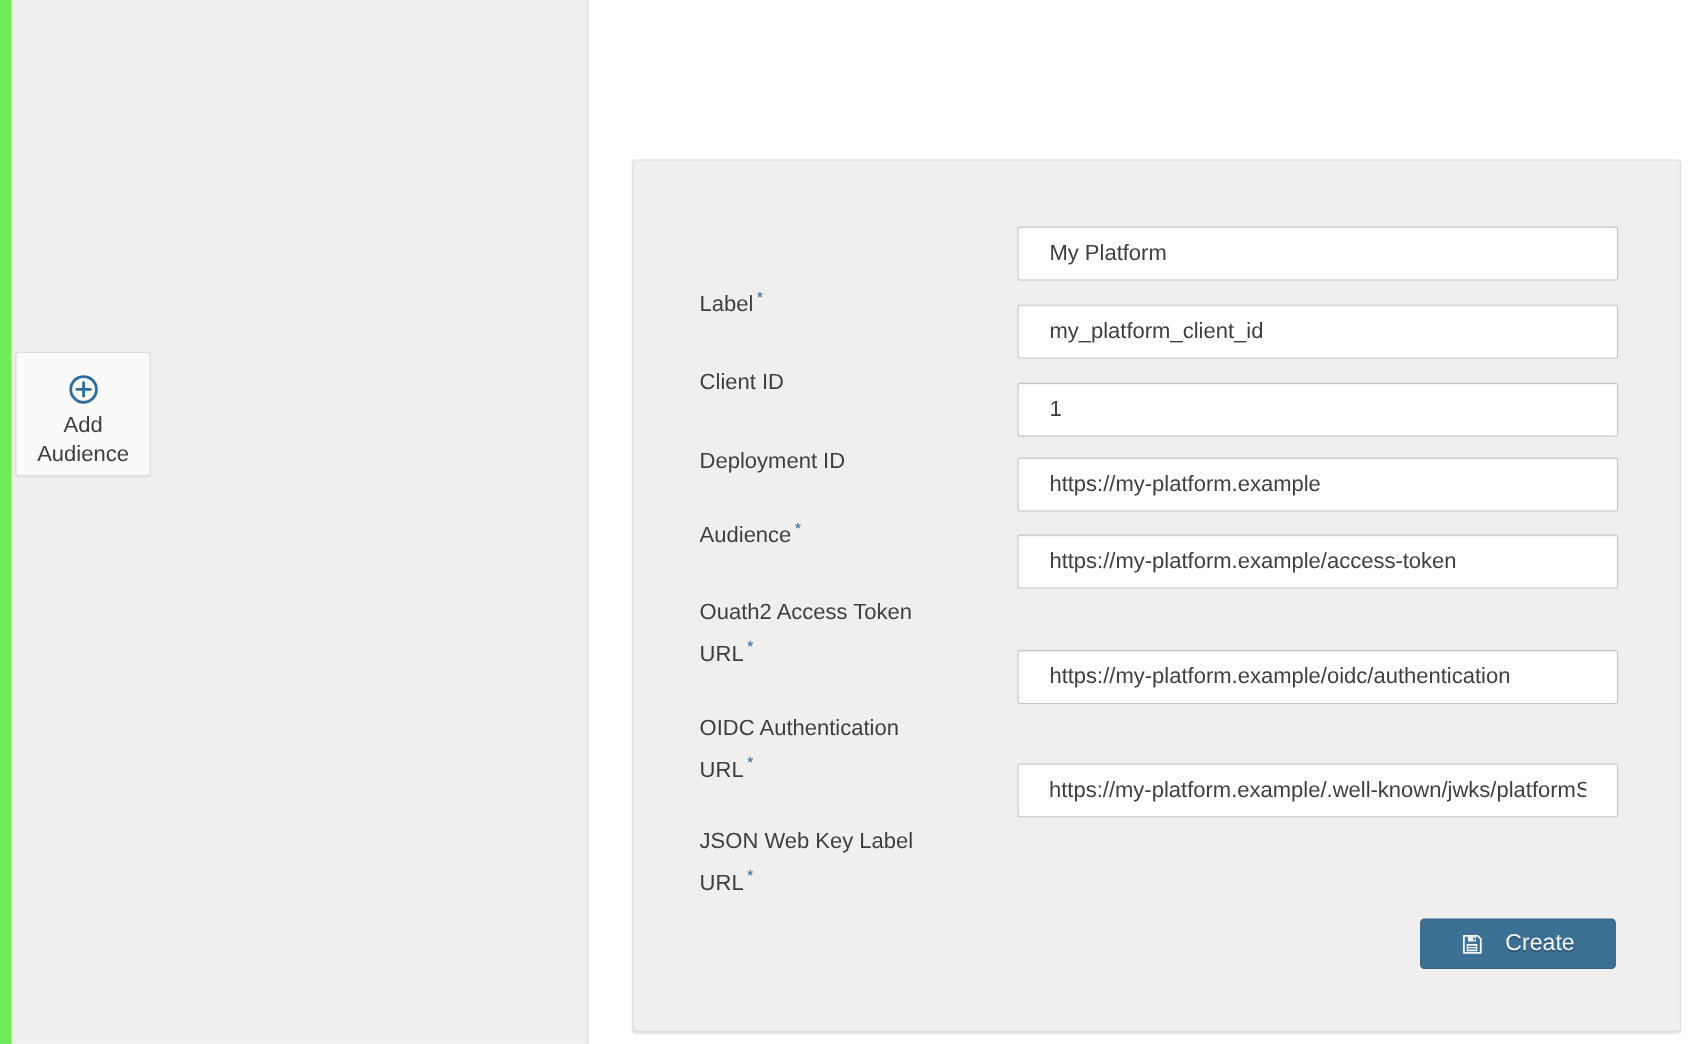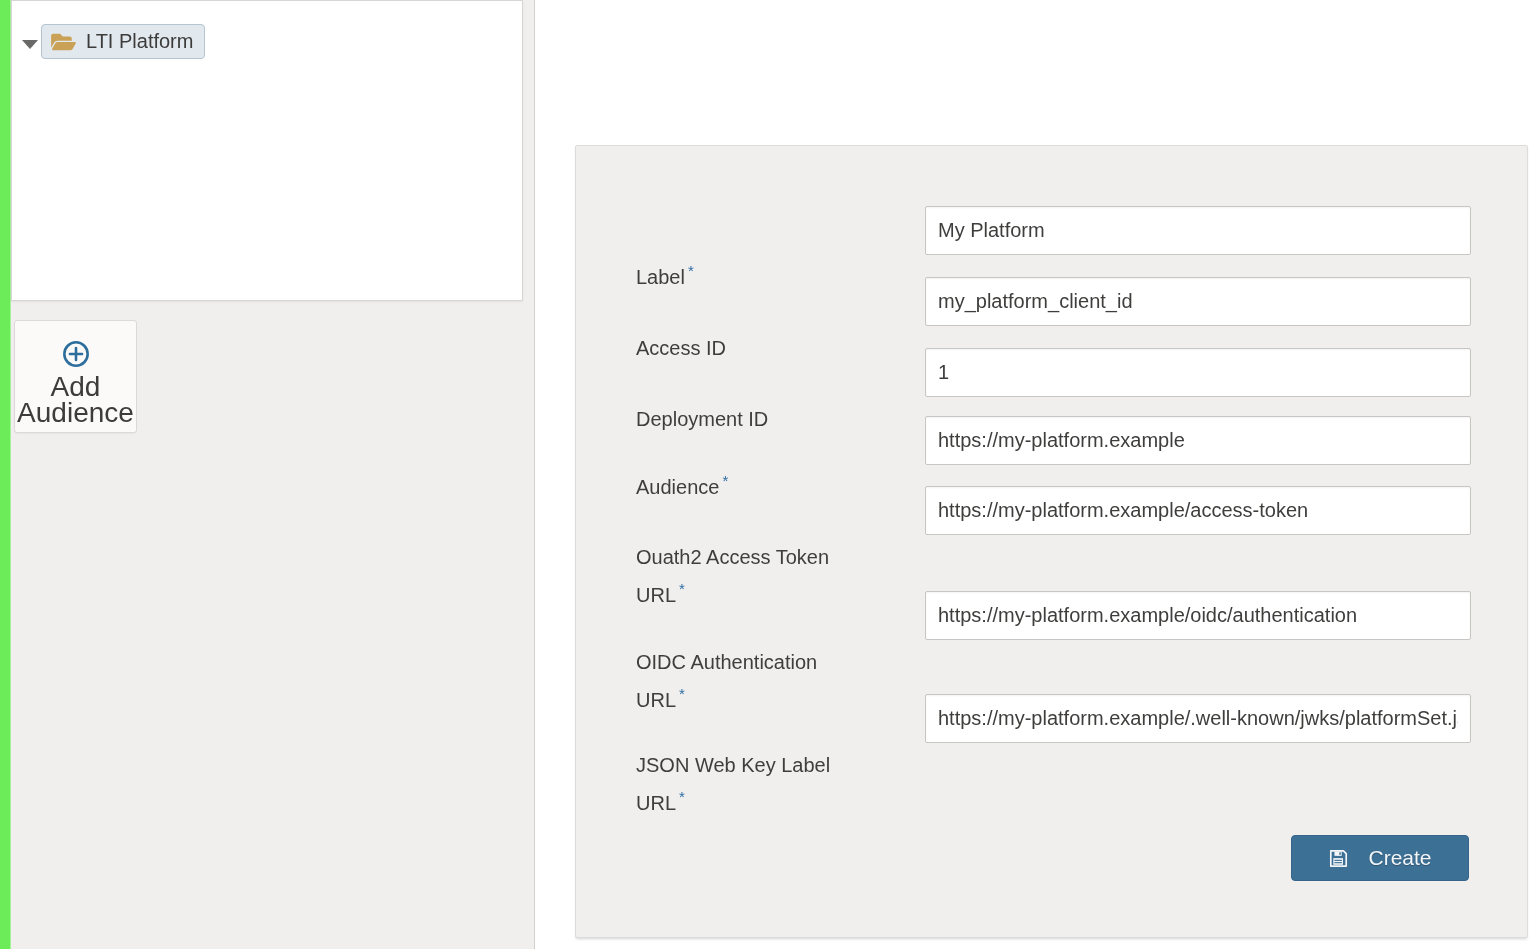--- a/index.html
+++ b/index.html
@@ -79,21 +79,21 @@
     border-radius: 3px;
     box-shadow: 0 1px 1px rgba(0,0,0,0.04);
     display: flex;
     flex-direction: column;
     align-items: center;
     cursor: pointer;
   }
   .plus-svg { width: 28px; height: 28px; display: block; margin-top: 19px; }
   .add-card .add-text {
     margin-top: 6px;
-    font-size: 28px;
+    font-size: 20px;
     line-height: 26px;
     color: #3d3c3b;
     text-align: center;
   }
 
   
   .main {
     position: absolute;
     left: 535px; top: 0;
     width: 1001px; height: 949px;
@@ -137,21 +137,21 @@
   .f-input {
     position: absolute;
     left: 349px;
     top: 0;
     width: 546px;
     height: 49px;
     background: #ffffff;
     border: 1px solid #c8c6c3;
     border-radius: 2px;
     box-shadow: inset 0 1px 2px rgba(0,0,0,0.05);
-    padding: 0 12px;
+    padding: 0 28px;
     font-family: "Liberation Sans", "DejaVu Sans", sans-serif;
     font-size: 20px;
     color: #3f3e3d;
     outline: none;
     white-space: nowrap;
     overflow: hidden;
   }
   .create-btn {
     position: absolute;
     left: 715px; top: 689px;
@@ -172,31 +172,20 @@
   .floppy-svg { width: 21px; height: 21px; display: block; }
 </style>
 </head>
 <body>
 
 <div class="stage">
 
   <div class="green-bar"></div>
 
   <div class="sidebar">
-    <div class="tree-panel">
-      <span class="caret"></span>
-      <div class="tree-node">
-        <span>
-          <svg class="folder-svg" viewBox="0 0 576 512" aria-hidden="true">
-            <path fill="#c9a257" d="M572.694 292.093L500.27 416.248A63.997 63.997 0 0 1 444.989 448H45.025c-18.523 0-30.064-20.093-20.731-36.093l72.424-124.155A64 64 0 0 1 152 256h399.964c18.523 0 30.064 20.093 20.73 36.093zM152 224h328v-48c0-26.51-21.49-48-48-48H272l-64-64H48C21.49 64 0 85.49 0 112v278.046l69.077-118.418C86.214 242.25 118.112 224 152 224z"></path>
-          </svg>
-        </span>
-        <span class="node-label">LTI Platform</span>
-      </div>
-    </div>
 
     <div class="add-card">
       <span>
         <svg class="plus-svg" viewBox="0 0 24 24" aria-hidden="true">
           <circle cx="12" cy="12" r="10" fill="none" stroke="#2c6d9c" stroke-width="2.2"></circle>
           <path d="M12 6.8v10.4M6.8 12h10.4" fill="none" stroke="#2c6d9c" stroke-width="2.2" stroke-linecap="round"></path>
         </svg>
       </span>
       <div class="add-text">
         <div>Add</div>
@@ -208,21 +197,21 @@
   <div class="main">
 
     <form class="form-panel">
 
       <div class="form-row" style="top:60px">
         <label class="f-label"><span>Label</span><sup class="req">*</sup></label>
         <input class="f-input" type="text" value="My Platform" style="">
       </div>
 
       <div class="form-row" style="top:131px">
-        <label class="f-label"><span>Access ID</span><sup class="req"></sup></label>
+        <label class="f-label"><span>Client ID</span><sup class="req"></sup></label>
         <input class="f-input" type="text" value="my_platform_client_id" style="">
       </div>
 
       <div class="form-row" style="top:202px">
         <label class="f-label"><span>Deployment ID</span><sup class="req"></sup></label>
         <input class="f-input" type="text" value="1" style="">
       </div>
 
       <div class="form-row" style="top:270px">
         <label class="f-label"><span>Audience</span><sup class="req">*</sup></label>

